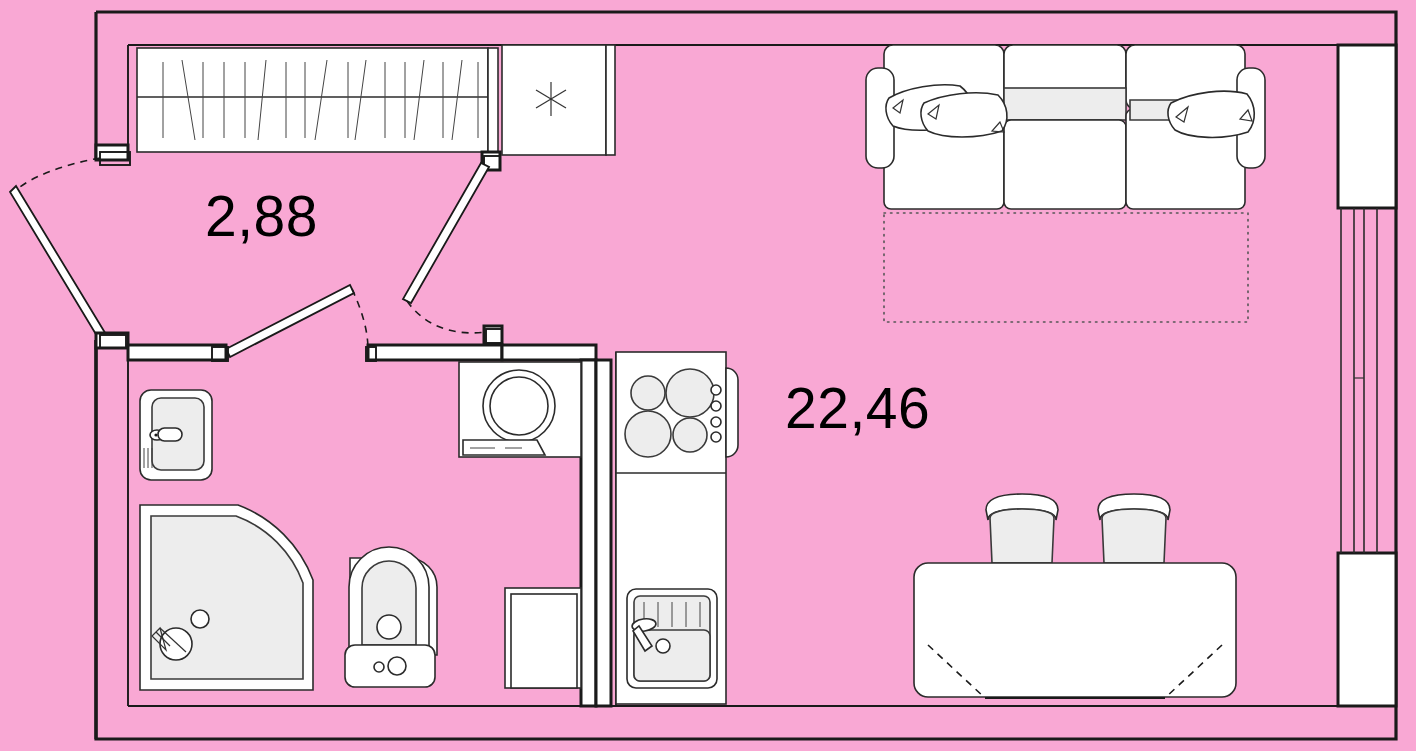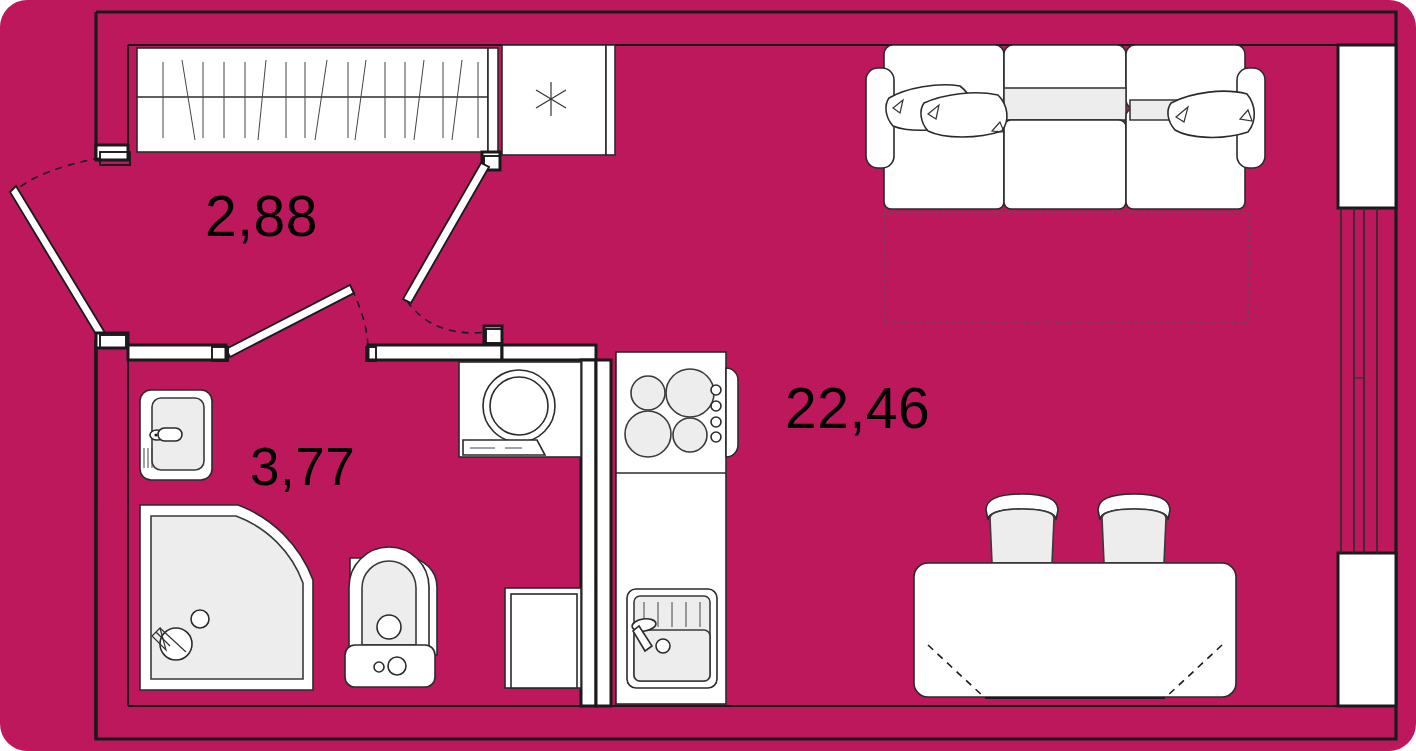--- a/index.html
+++ b/index.html
@@ -6,23 +6,22 @@
   html, body {
     margin: 0;
     padding: 0;
     background: #ffffff;
     font-family: "Liberation Sans", sans-serif;
   }
   #plan-root {
     position: relative;
     width: 1416px;
     height: 751px;
-    background: #be185d;
+    background: #f9a8d4;
     overflow: hidden;
-    border-radius: 27px;
   }
   #plan-svg {
     position: absolute;
     left: 0; top: 0;
     width: 1416px;
     height: 751px;
   }
   .area-label {
     position: absolute;
     font-family: "Liberation Sans", sans-serif;
@@ -296,17 +295,16 @@
         <line x1="928" y1="645" x2="985" y2="698"></line>
         <line x1="1222" y1="645" x2="1165" y2="698"></line>
       </g>
       <line class="wall-thin" x1="985" y1="698" x2="1165" y2="698" stroke-width="3"></line>
     </g>
 
   </svg>
 
   <div class="area-label" id="label-hall">2,88</div>
 
-  <div class="area-label" id="label-bath">3,77</div>
 
   <div class="area-label" id="label-living">22,46</div>
 
 </div>
 
 </body></html>

